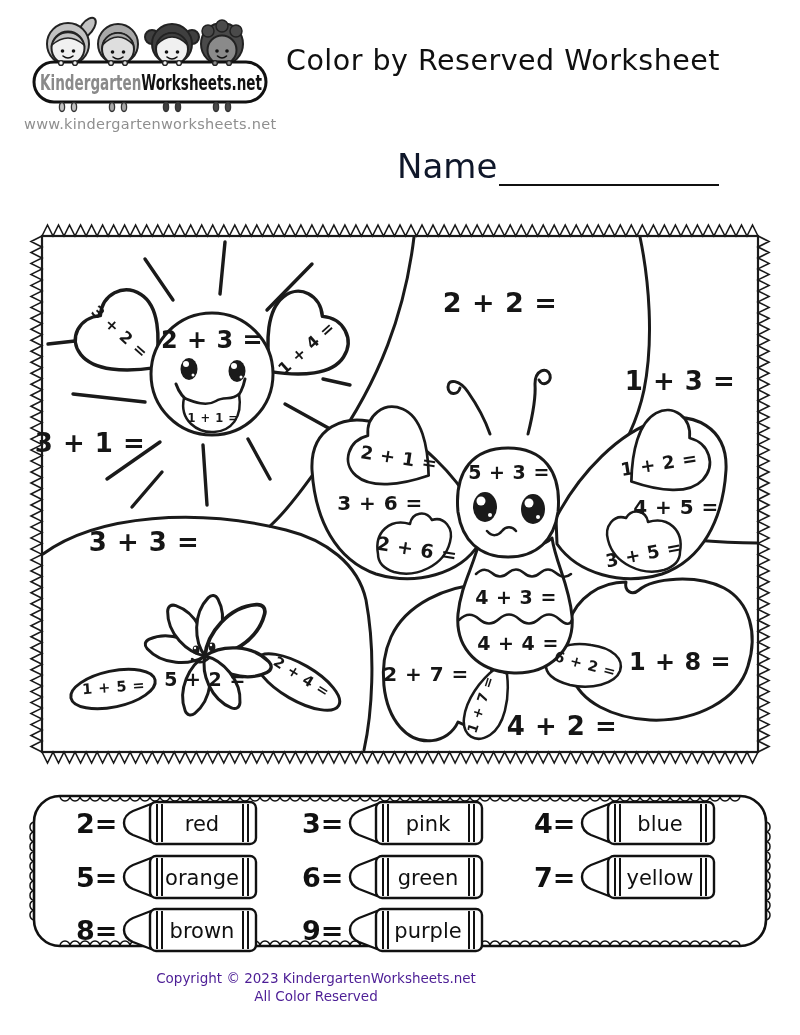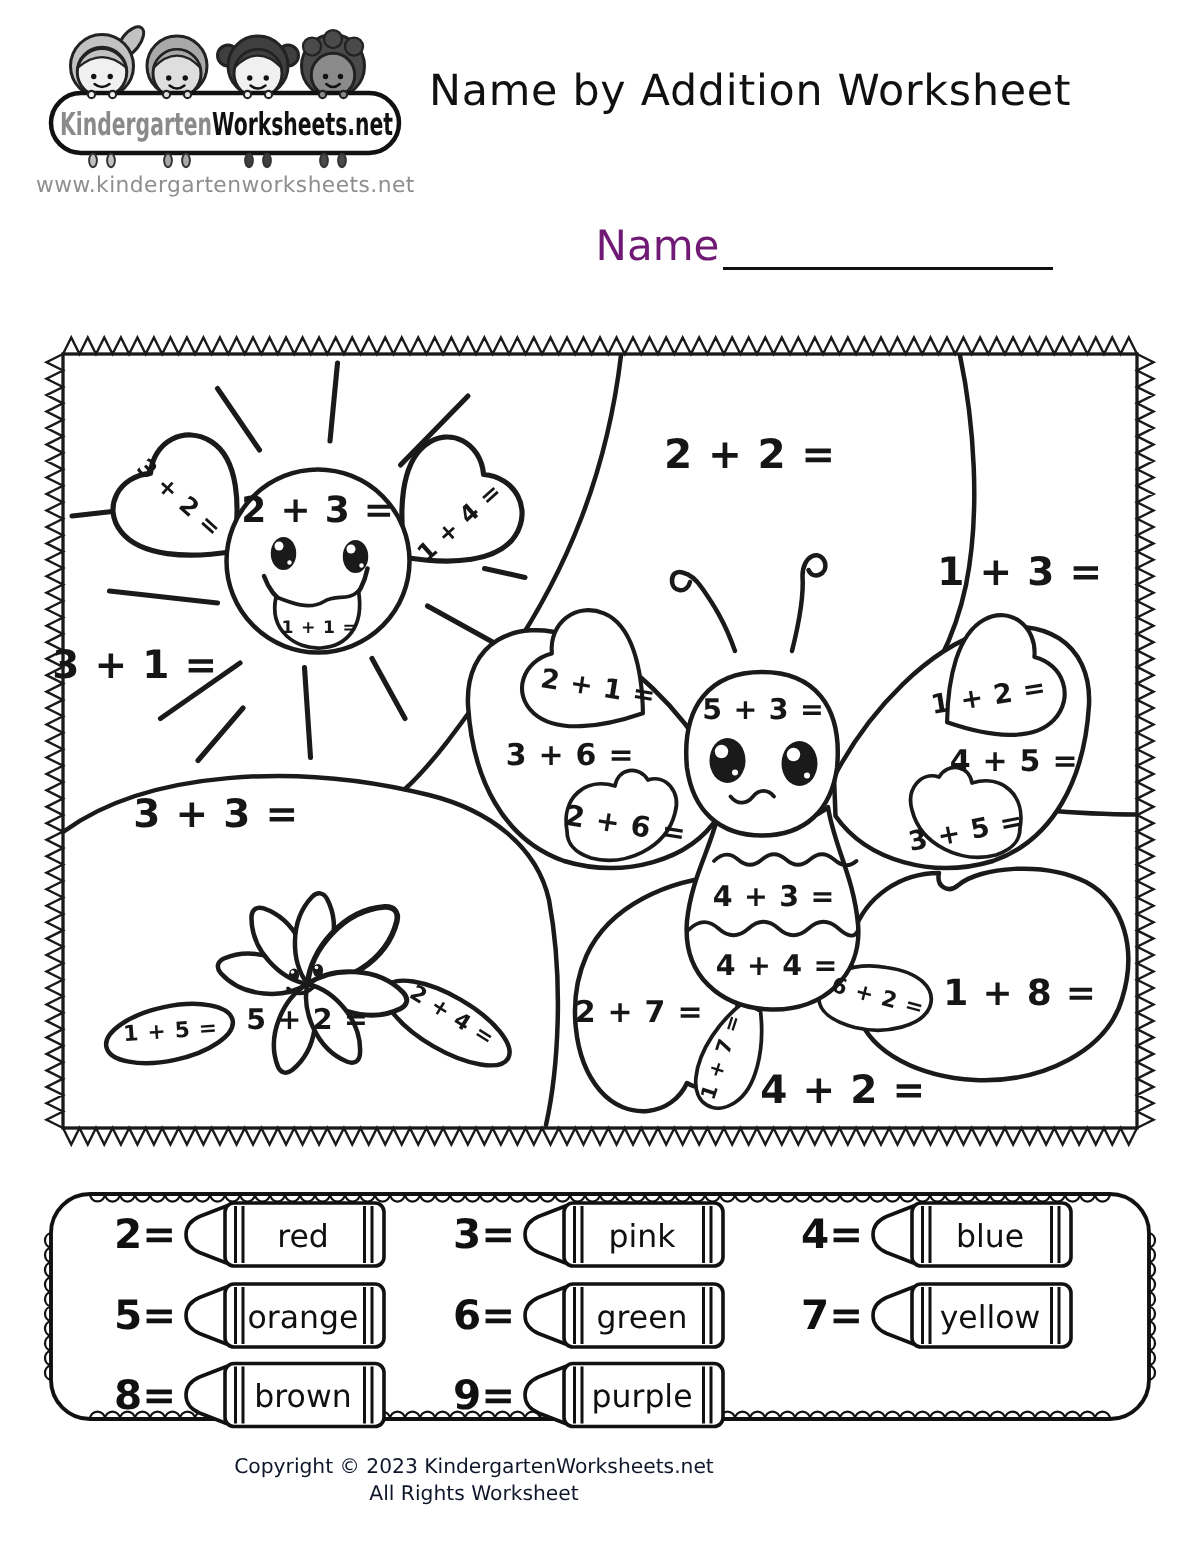--- a/index.html
+++ b/index.html
@@ -4,41 +4,41 @@
 <style>
   html,body{margin:0;padding:0;}
   body{width:800px;height:1035px;background:#fff;position:relative;overflow:hidden;
        font-family:"DejaVu Sans",sans-serif;color:#1a1a1a;}
   .abs{position:absolute;}
   
   #logo{left:28px;top:10px;width:244px;height:104px;}
   #logo-url{left:24px;top:116px;width:252px;text-align:left;font-size:14.5px;color:#8f8f8f;letter-spacing:.3px;}
   #title{left:286px;top:44px;font-size:28.5px;letter-spacing:.5px;color:#101010;}
   #name-row{left:397px;top:146px;display:flex;align-items:flex-end;}
-  #name-label{font-size:28px;color:#701a75;}
+  #name-label{font-size:34px;color:#0f172a;}
   #name-line{width:220px;height:32px;border-bottom:2.5px solid #101010;margin-left:2px;}
   
   #picture{left:28px;top:222px;width:744px;height:544px;}
   .ln{fill:none;stroke:#1a1a1a;stroke-width:3;stroke-linecap:round;stroke-linejoin:round;}
   .ln2{fill:none;stroke:#1a1a1a;stroke-width:2.5;stroke-linecap:round;stroke-linejoin:round;}
   .fw{fill:#fff;stroke:#1a1a1a;stroke-width:3;stroke-linejoin:round;}
   .fw2{fill:#fff;stroke:#1a1a1a;stroke-width:2.5;stroke-linejoin:round;}
   .zz{fill:none;stroke:#1a1a1a;stroke-width:1.6;}
   .ray{stroke:#1a1a1a;stroke-width:3.4;stroke-linecap:round;}
   .pt{font-family:"DejaVu Sans",sans-serif;font-weight:bold;fill:#161616;text-anchor:middle;letter-spacing:.5px;}
   
   #key{left:24px;top:788px;width:752px;height:170px;}
   #key svg.bg{position:absolute;left:0;top:0;}
   .key-item{position:absolute;display:flex;align-items:center;height:46px;}
   .key-num{width:40px;text-align:right;font-size:27px;font-weight:bold;color:#101010;padding-right:3px;}
   .crayon{width:142px;height:46px;}
   .cr{fill:#fff;stroke:#111;stroke-width:2.4;stroke-linejoin:round;}
   .cr-label{font-family:"DejaVu Sans",sans-serif;font-size:21px;fill:#101010;text-anchor:middle;}
   
-  #footer{left:0;top:969px;width:632px;text-align:center;font-size:13.5px;color:#0f172a;line-height:18px;}
+  #footer{left:0;top:969px;width:632px;text-align:center;font-size:13.5px;color:#4c1d95;line-height:18px;}
 </style>
 </head>
 <body>
 
 <svg id="logo" class="abs" viewBox="0 0 244 104">
 
   <g transform="translate(40,34)">
     <ellipse cx="19" cy="-16" rx="6" ry="12" transform="rotate(38 19 -16)" fill="#c2c2c2" stroke="#222" stroke-width="2"></ellipse>
     <circle r="21" fill="#c2c2c2" stroke="#222" stroke-width="2"></circle>
     <circle cy="4" r="16.5" fill="#f0f0f0" stroke="#222" stroke-width="2"></circle>
@@ -96,21 +96,21 @@
       <ellipse cx="46" cy="97" rx="2.6" ry="4.5" fill="#c2c2c2" stroke="#333" stroke-width="1.3"></ellipse>
     <ellipse cx="84" cy="97" rx="2.6" ry="4.5" fill="#a8a8a8" stroke="#333" stroke-width="1.3"></ellipse>
       <ellipse cx="96" cy="97" rx="2.6" ry="4.5" fill="#a8a8a8" stroke="#333" stroke-width="1.3"></ellipse>
     <ellipse cx="138" cy="97" rx="2.6" ry="4.5" fill="#3f3f3f" stroke="#333" stroke-width="1.3"></ellipse>
       <ellipse cx="150" cy="97" rx="2.6" ry="4.5" fill="#3f3f3f" stroke="#333" stroke-width="1.3"></ellipse>
     <ellipse cx="188" cy="97" rx="2.6" ry="4.5" fill="#4a4a4a" stroke="#333" stroke-width="1.3"></ellipse>
       <ellipse cx="200" cy="97" rx="2.6" ry="4.5" fill="#4a4a4a" stroke="#333" stroke-width="1.3"></ellipse>
   </g>
 </svg>
 <div id="logo-url" class="abs">www.kindergartenworksheets.net</div>
-<div id="title" class="abs">Name by Addition Worksheet</div>
+<div id="title" class="abs">Color by Reserved Worksheet</div>
 <div id="name-row" class="abs">
   <span id="name-label">Name</span>
   <span id="name-line"></span>
 </div>
 
 <svg id="picture" class="abs" viewBox="0 0 744 544">
   <defs>
     <path id="heart" d="M0,34 C-22,18 -40,-2 -38,-20 C-36,-38 -16,-44 -2,-32 C12,-44 32,-38 36,-20 C40,-2 22,18 0,34 Z"></path>
     <path id="petal" d="M0,0 C-13,-13 -18,-40 -5,-58 C-2,-62 2,-62 5,-58 C18,-40 13,-13 0,0 Z"></path>
   </defs>
@@ -339,14 +339,14 @@
         <line x1="43" y1="4" x2="43" y2="42" stroke="#111" stroke-width="2"></line>
       <line x1="124" y1="4" x2="124" y2="42" stroke="#111" stroke-width="2"></line>
         <line x1="129" y1="4" x2="129" y2="42" stroke="#111" stroke-width="2"></line>
       <text class="cr-label" x="83" y="31">purple</text>
     </svg>
   </div>
 </div>
 
 <div id="footer" class="abs">
   <div>Copyright © 2023 KindergartenWorksheets.net</div>
-  <div>All Rights Worksheet</div>
+  <div>All Color Reserved</div>
 </div>
 
 </body></html>

